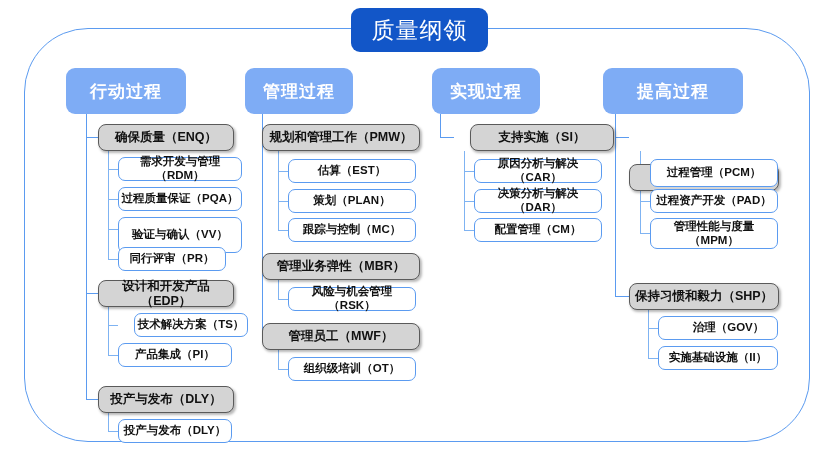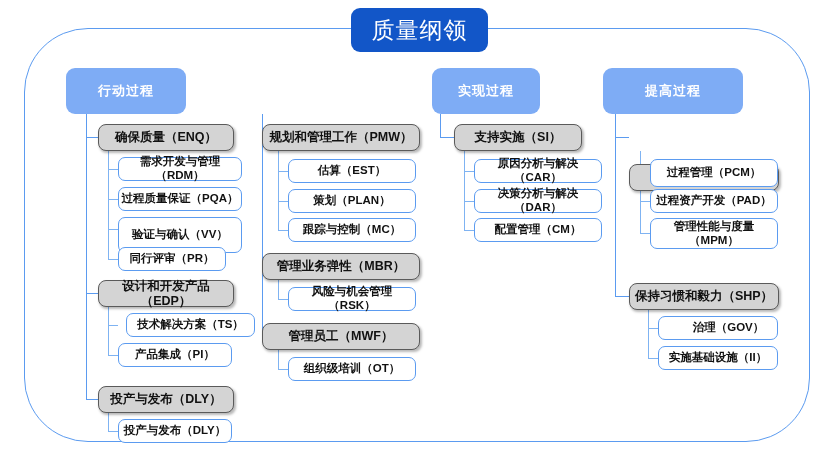--- a/index.html
+++ b/index.html
@@ -39,21 +39,21 @@
     z-index:5;
   }
 
   
   .col-head{
     position:absolute;
     height:46px;
     background:#7EACF5;
     border-radius:9px;
     color:#ffffff;
-    font-size:13px;
+    font-size:17px;
     font-weight:bold;
     letter-spacing:1px;
     display:flex;align-items:center;justify-content:center;
     box-sizing:border-box;
     z-index:4;
   }
 
   
   .grp{
     position:absolute;
@@ -120,31 +120,32 @@
   <div class="leaf" style="left:118px;top:217px;width:124px;height:36px;">验证与确认（VV）</div>
 
   <div class="hline-d" style="left:108px;top:259px;width:10px;"></div>
   <div class="leaf" style="left:118px;top:247px;width:108px;height:24px;">同行评审（PR）</div>
 
   <div class="hline" style="left:86px;top:293px;width:12px;"></div>
   <div class="grp" style="left:98px;top:280px;width:136px;height:27px;">设计和开发产品（EDP）</div>
   <div class="vline-d" style="left:108px;top:307px;height:49px;"></div>
 
   <div class="hline-d" style="left:108px;top:325px;width:10px;"></div>
-  <div class="leaf" style="left:126px;top:313px;width:129px;height:24px;">技术解决方案（TS）</div>
+  <div class="leaf" style="left:134px;top:313px;width:114px;height:24px;">技术解决方案（TS）</div>
 
   <div class="hline-d" style="left:108px;top:355px;width:10px;"></div>
   <div class="leaf" style="left:118px;top:343px;width:114px;height:24px;">产品集成（PI）</div>
 
   <div class="hline" style="left:86px;top:399px;width:12px;"></div>
   <div class="grp" style="left:98px;top:386px;width:136px;height:27px;">投产与发布（DLY）</div>
   <div class="vline-d" style="left:108px;top:413px;height:18px;"></div>
   <div class="hline-d" style="left:108px;top:431px;width:10px;"></div>
   <div class="leaf" style="left:118px;top:419px;width:114px;height:24px;">投产与发布（DLY）</div>
 
+  <div class="col-head" style="left:245px;top:68px;width:108px;">管理过程</div>
   <div class="vline" style="left:262px;top:114px;height:223px;"></div>
 
   <div class="hline" style="left:262px;top:137px;width:10px;"></div>
   <div class="grp" style="left:262px;top:124px;width:158px;height:27px;">规划和管理工作（PMW）</div>
   <div class="vline-d" style="left:278px;top:151px;height:79px;"></div>
 
   <div class="hline-d" style="left:278px;top:171px;width:10px;"></div>
   <div class="leaf" style="left:288px;top:159px;width:128px;height:24px;">估算（EST）</div>
 
   <div class="hline-d" style="left:278px;top:201px;width:10px;"></div>
@@ -162,21 +163,21 @@
   <div class="hline" style="left:262px;top:336px;width:10px;"></div>
   <div class="grp" style="left:262px;top:323px;width:158px;height:27px;">管理员工（MWF）</div>
   <div class="vline-d" style="left:278px;top:350px;height:19px;"></div>
   <div class="hline-d" style="left:278px;top:369px;width:10px;"></div>
   <div class="leaf" style="left:288px;top:357px;width:128px;height:24px;">组织级培训（OT）</div>
 
   <div class="col-head" style="left:432px;top:68px;width:108px;">实现过程</div>
   <div class="vline" style="left:440px;top:114px;height:23px;"></div>
 
   <div class="hline" style="left:440px;top:137px;width:14px;"></div>
-  <div class="grp" style="left:454px;top:124px;width:128px;height:27px;">支持实施（SI）</div>
+  <div class="grp" style="left:470px;top:124px;width:144px;height:27px;">支持实施（SI）</div>
   <div class="vline-d" style="left:464px;top:151px;height:79px;"></div>
 
   <div class="hline-d" style="left:464px;top:171px;width:10px;"></div>
   <div class="leaf" style="left:474px;top:159px;width:128px;height:24px;">原因分析与解决（CAR）</div>
 
   <div class="hline-d" style="left:464px;top:201px;width:10px;"></div>
   <div class="leaf" style="left:474px;top:189px;width:128px;height:24px;">决策分析与解决（DAR）</div>
 
   <div class="hline-d" style="left:464px;top:230px;width:10px;"></div>
   <div class="leaf" style="left:474px;top:218px;width:128px;height:24px;">配置管理（CM）</div>

